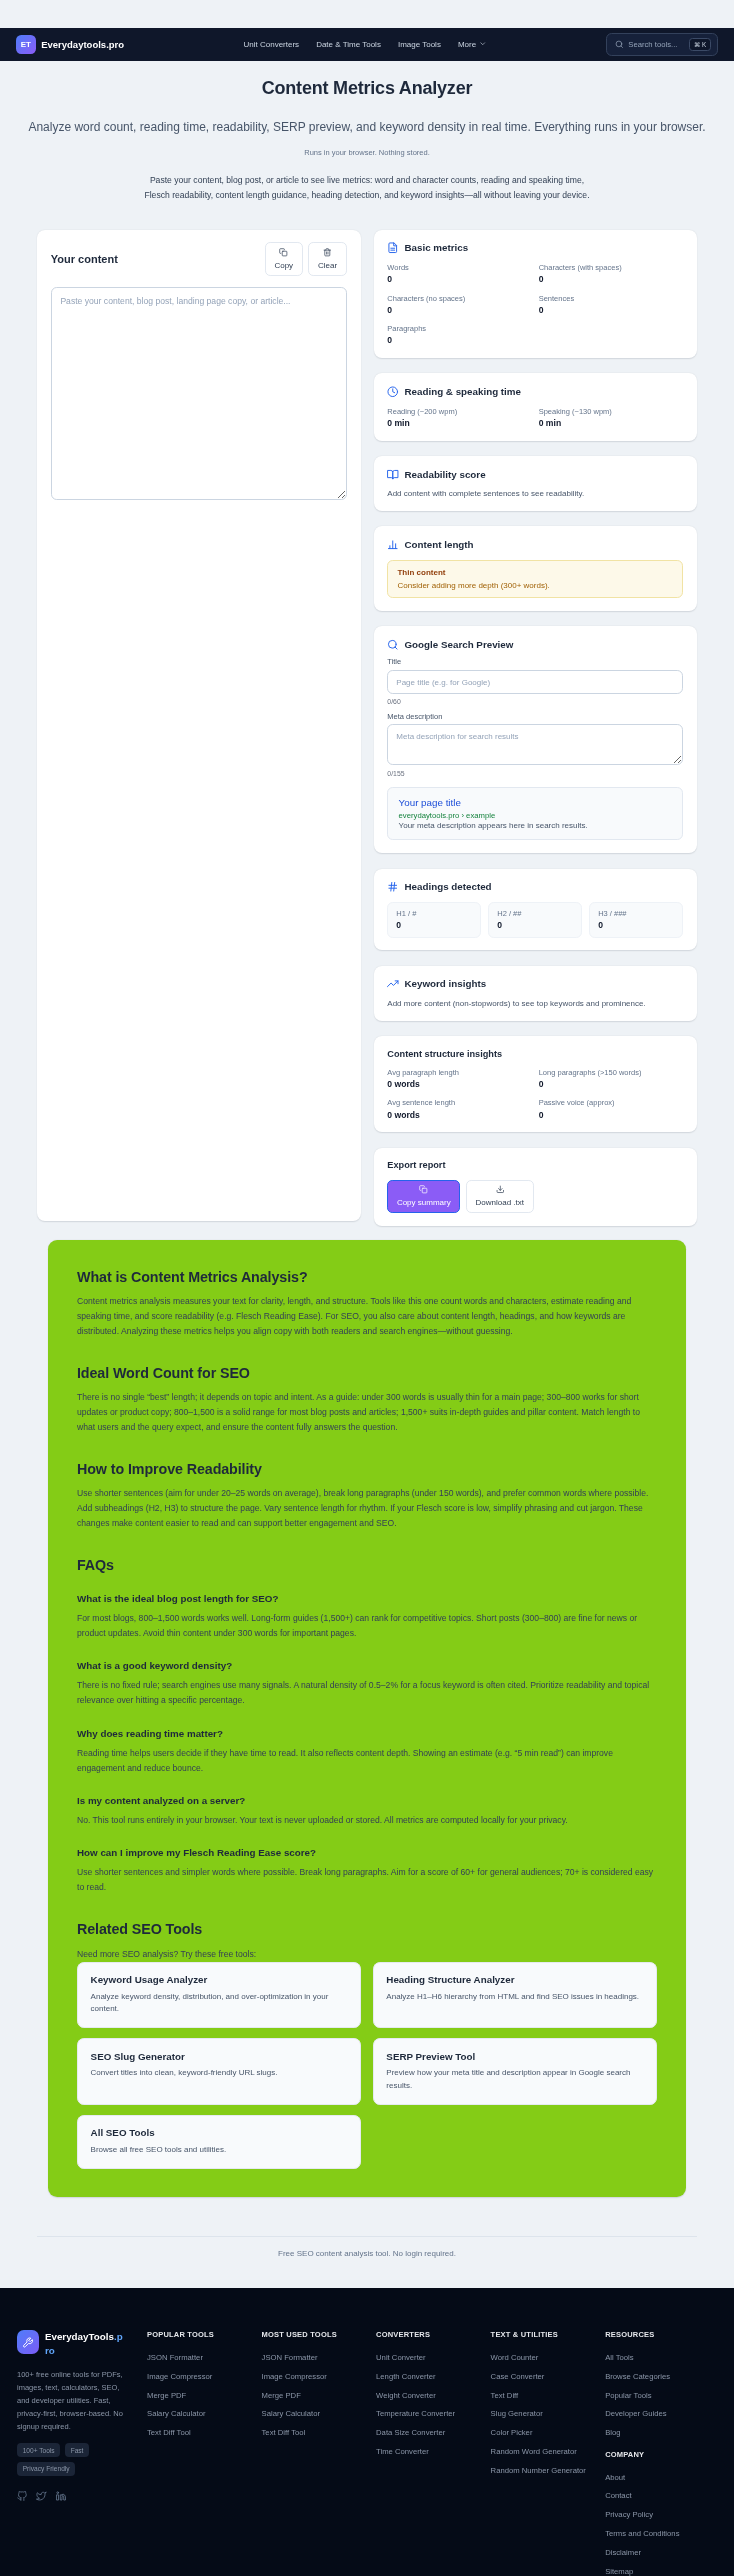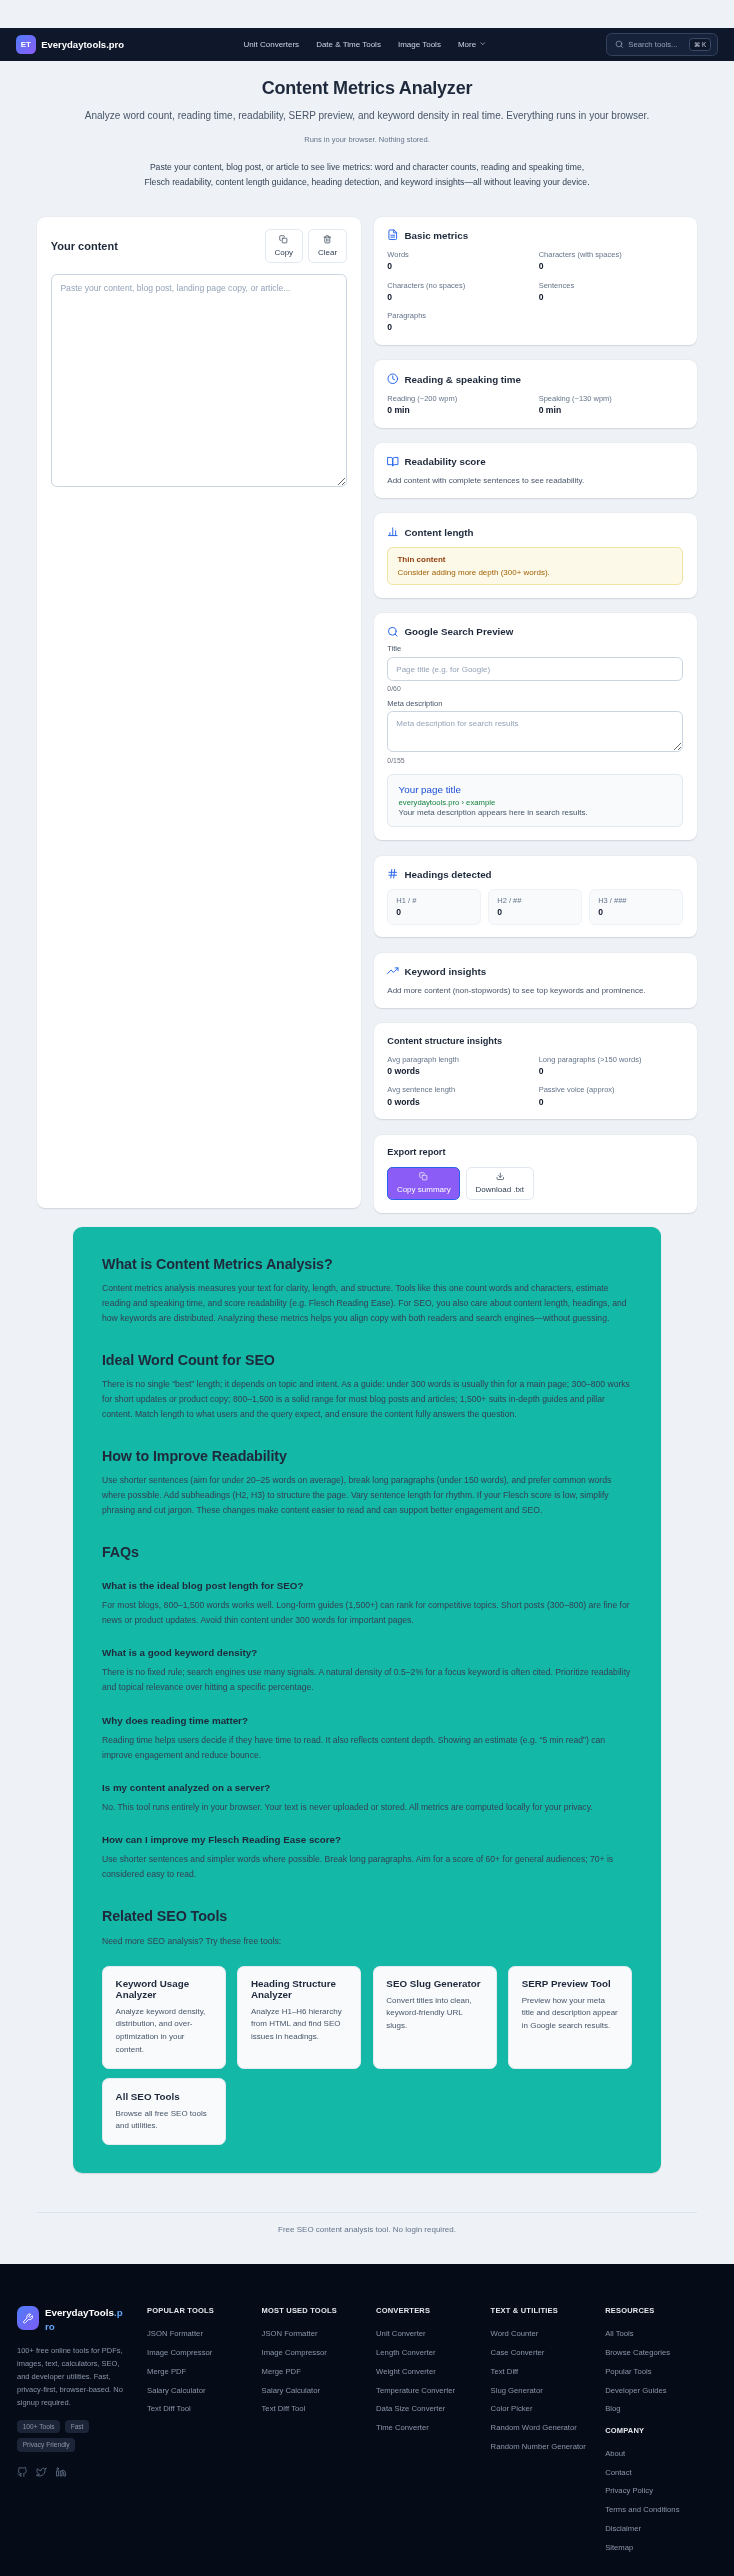--- a/index.html
+++ b/index.html
@@ -15,37 +15,37 @@
   .logo-sq { width:19.5px; height:19.5px; border-radius:5.2px; background:linear-gradient(135deg,#4f7df9,#8b5cf6); color:#fff; font-size:8px; font-weight:bold; display:flex; align-items:center; justify-content:center; }
   .brand-name { color:#fff; font-size:9.5px; font-weight:bold; }
   .main-nav { display:flex; align-items:center; gap:17px; margin:0 auto; }
   .nav-link { color:#cbd5e1; font-size:8px; text-decoration:none; display:flex; align-items:flex-start; gap:2.9px; cursor:pointer; }
   .search-box { display:flex; align-items:center; gap:5.2px; border:0.6px solid #33415b; background:#16213a; color:#94a3b8; border-radius:5.7px; padding:4.6px 5.7px 4.6px 7.5px; font-size:7.7px; min-width:112px; cursor:pointer; }
   .search-box kbd { background:#0f172a; border:0.6px solid #3b4a66; color:#cbd5e1; border-radius:3.4px; padding:1.7px 4px; font-size:6.3px; font-family:"Liberation Sans", sans-serif; margin-left:auto; }
 
   
   .hero { text-align:center; padding:17px 23px 26px; }
   .hero h1 { font-size:18px; font-weight:800; color:#1e293b; letter-spacing:-0.2px; }
-  .hero .sub { margin-top:11px; font-size:10px; color:#475569; }
+  .hero .sub { margin-top:21px; font-size:12px; color:#475569; }
   .hero .note { margin-top:13.8px; font-size:7.5px; color:#64748b; }
   .hero .desc { margin:16px auto 0; font-size:8.6px; line-height:15.5px; color:#334155; max-width:459px; }
 
   
   .main-grid { width:660px; margin:0 auto; display:grid; grid-template-columns:1fr 1fr; gap:13px; align-items:start; }
   .card { background:#fff; border-radius:8px; box-shadow:0 0.6px 1.7px rgba(15,23,42,.08),0 0.6px 1.1px rgba(15,23,42,.05); padding:12.6px 13.8px; }
   .editor-card { min-height:991px; }
   .editor-head { display:flex; align-items:center; justify-content:space-between; margin-bottom:11.5px; }
   .editor-head h2 { font-size:11px; font-weight:bold; color:#1e293b; }
   .btn { display:inline-flex; align-items:center; gap:4.6px; font-size:8px; color:#334155; background:#fff; border:0.6px solid #e2e8f0; border-radius:5.2px; padding:4.6px 8.6px; cursor:pointer; font-family:inherit;flex-direction:column; }
   .btn-row { display:flex; gap:5.7px; }
   .content-textarea { width:100%; height:213px; border:0.6px solid #cbd5e1; border-radius:5.7px; padding:7.5px 8.6px; font-size:8.6px; font-family:inherit; color:#1e293b; resize:vertical; }
   .content-textarea::placeholder, .field::placeholder { color:#94a3b8; }
 
   .right-col { display:flex; flex-direction:column; gap:15.5px; }
-  .card-title { display:flex; align-items:flex-end; gap:5.7px; font-size:9.8px; font-weight:bold; color:#1e293b; margin-bottom:9.2px; }
+  .card-title { display:flex; align-items:flex-start; gap:5.7px; font-size:9.8px; font-weight:bold; color:#1e293b; margin-bottom:9.2px; }
   .card-title .ic { color:#2563eb; }
   .metric-grid { display:grid; grid-template-columns:1fr 1fr; gap:9.2px 6.9px; }
   .m-label { font-size:7.5px; color:#64748b; }
   .m-value { font-size:8.6px; font-weight:bold; color:#0f172a; margin-top:2.3px; }
   .muted-line { font-size:8px; color:#475569; }
 
   .warn-box { background:#fdf9e9; border:0.6px solid #f1e3a4; border-radius:5.7px; padding:7.5px 9.2px; }
   .warn-title { font-size:8px; font-weight:bold; color:#92400e; }
   .warn-body { font-size:8px; color:#a16207; margin-top:3.4px; }
 
@@ -57,26 +57,26 @@
   .serp-title { color:#1d4ed8; font-size:9.8px; }
   .serp-url { color:#16833e; font-size:7.7px; margin-top:3.4px; }
   .serp-desc { color:#475569; font-size:8px; margin-top:1px; }
 
   .hbox-row { display:grid; grid-template-columns:1fr 1fr 1fr; gap:6.9px; }
   .hbox { background:#f8fafc; border:0.6px solid #eef2f7; border-radius:5.7px; padding:6.3px 8px; }
   .plain-title { font-size:9.2px; font-weight:bold; color:#1e293b; margin-bottom:9.2px; }
   .btn-primary { background:#8b5cf6; border-color:#2563eb; color:#fff; }
 
   
-  .article-card { width:588px; margin:14.3px auto 0; background:#14b8a6; border-radius:9.2px; box-shadow:0 0.6px 1.7px rgba(15,23,42,.08),0 0.6px 1.1px rgba(15,23,42,.05); padding:29px 29px 27.5px; }
+  .article-card { width:638px; margin:14.3px auto 0; background:#84cc16; border-radius:9.2px; box-shadow:0 0.6px 1.7px rgba(15,23,42,.08),0 0.6px 1.1px rgba(15,23,42,.05); padding:29px 29px 27.5px; }
   .article-card h2 { font-size:14.3px; font-weight:bold; color:#1e293b; margin:26px 0 9.2px; letter-spacing:-0.1px; }
   .article-card h2:first-child { margin-top:0; }
   .article-card p { font-size:8.6px; line-height:15px; color:#334155; }
   .article-card h3 { font-size:9.8px; font-weight:bold; color:#1e293b; margin:19.5px 0 6.9px; }
-  .tools-grid { display:grid; grid-template-columns:1fr 1fr 1fr 1fr; gap:9.8px 11.5px; margin-top:17px; }
+  .tools-grid { display:grid; grid-template-columns:1fr 1fr; gap:9.8px 11.5px; }
   .tool-card { background:#f8fafc; border:0.6px solid #e5eaf0; border-radius:6.9px; padding:11.5px 12.6px; cursor:pointer; }
   .tool-card h3 { margin:0 0 5.7px; font-size:9.8px; }
   .tool-card p { font-size:8px; line-height:12.6px; color:#475569; }
 
   .divider { width:660px; margin:39px auto 0; border:0; border-top:0.6px solid #dde4ec; }
   .tagline { text-align:center; font-size:8px; color:#64748b; margin:12.6px 0 30px; }
 
   
   .site-footer { background:#050b17; color:#94a3b8; padding:42px 17px 0; }
   .footer-grid { display:grid; grid-template-columns:122px 1fr 1fr 1fr 1fr 1.05fr; column-gap:8px; min-height:275px; }

